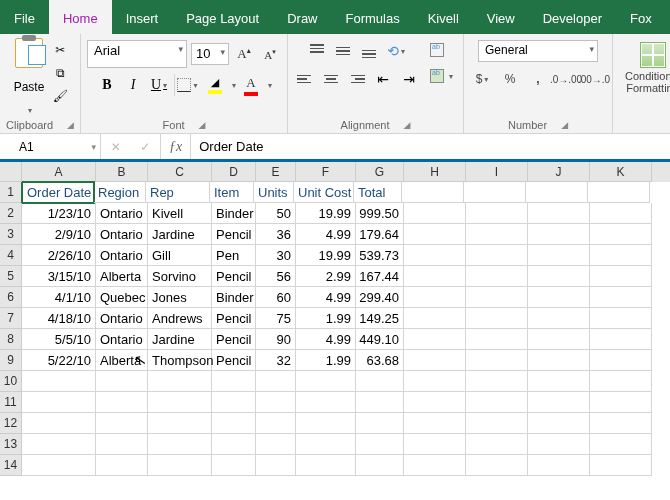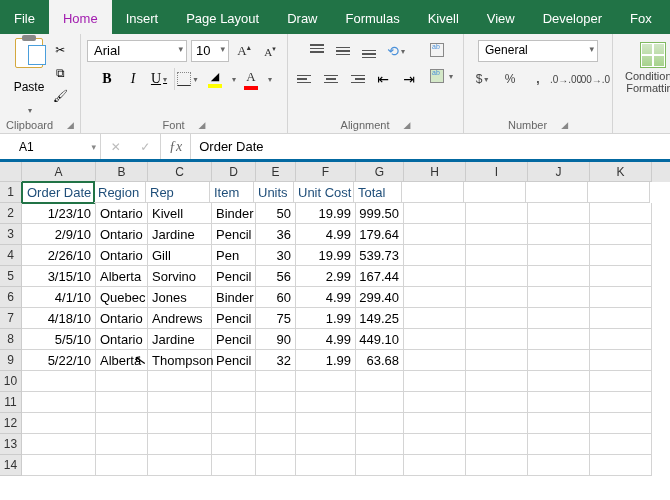--- a/index.html
+++ b/index.html
@@ -22,21 +22,21 @@
   
   
   .paste-btn { display: flex; flex-direction: column; align-items: center; gap: 12px; padding: 2px 4px; cursor: pointer; }
   .paste-icon { width: 28px; height: 30px; background: #fff; border: 1px solid #d4a83e; border-radius: 2px; position: relative; }
   .paste-icon::before { content: ""; position: absolute; top: -4px; left: 6px; width: 14px; height: 6px; background: #888; border-radius: 2px; }
   .paste-icon::after { content: ""; position: absolute; bottom: 2px; right: -4px; width: 16px; height: 18px; background: #fff; border: 1px solid #4a9edb; }
   .smallbtn { width: 20px; height: 20px; display: flex; align-items: center; justify-content: center; cursor: pointer; }
   .dd-caret { font-size: 8px; color: #666; margin-left: 2px; }
   
   
-  .font-name { width: 100px; height: 22px; border: 1px solid #c0c0c0; padding: 2px 16px 2px 6px; font-size: 13px; background: #fff; position: relative; }
+  .font-name { width: 100px; height: 28px; border: 1px solid #c0c0c0; padding: 2px 16px 2px 6px; font-size: 13px; background: #fff; position: relative; }
   .font-size { width: 38px; height: 22px; border: 1px solid #c0c0c0; padding: 2px 14px 2px 4px; font-size: 13px; background: #fff; position: relative; }
   .dd::after { content: "▾"; position: absolute; right: 3px; top: 3px; font-size: 9px; color: #666; }
   .fbtn { width: 22px; height: 22px; display: flex; align-items: center; justify-content: center; cursor: pointer; font-family: "Times New Roman", serif; font-size: 14px; }
   .bold { font-weight: bold; }
   .italic { font-style: italic; }
   .underline { text-decoration: underline; }
   .border-btn { width: 26px; height: 22px; border-left: 1px solid #d4d4d4; display:flex; align-items:center; justify-content:center;}
   .border-ic { width:14px; height:14px; border:1px dotted #888; border-bottom:1.5px solid #333; }
   .fill-sw { width: 14px; height: 4px; background: #ffff00; }
   .font-sw { width: 14px; height: 4px; background: #ff0000; }

